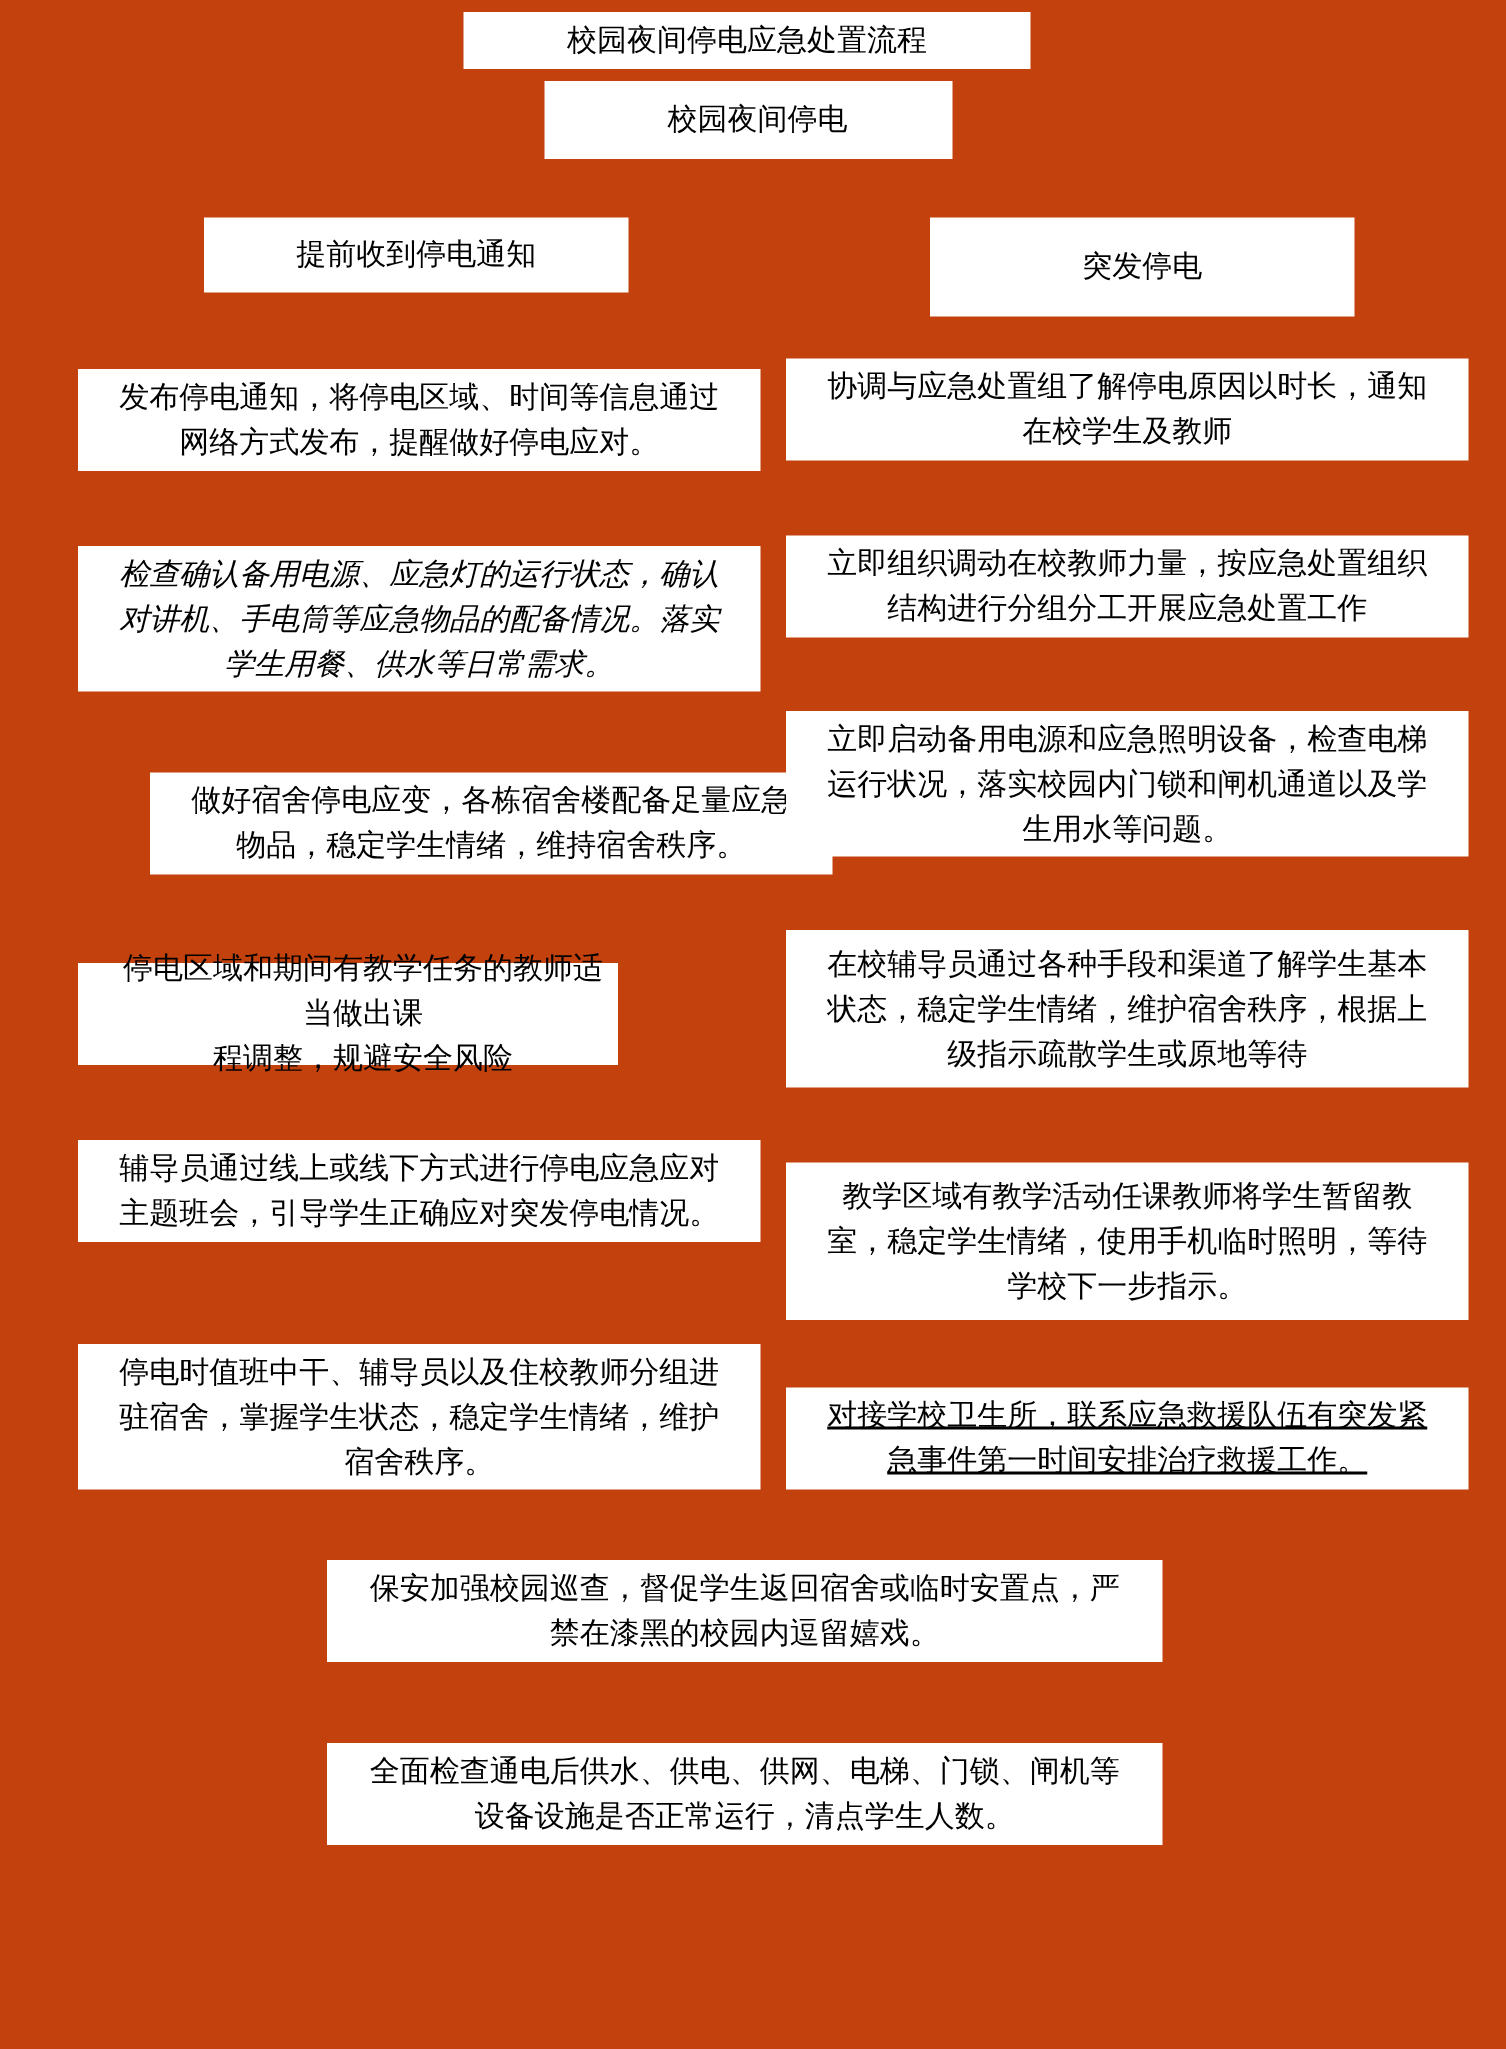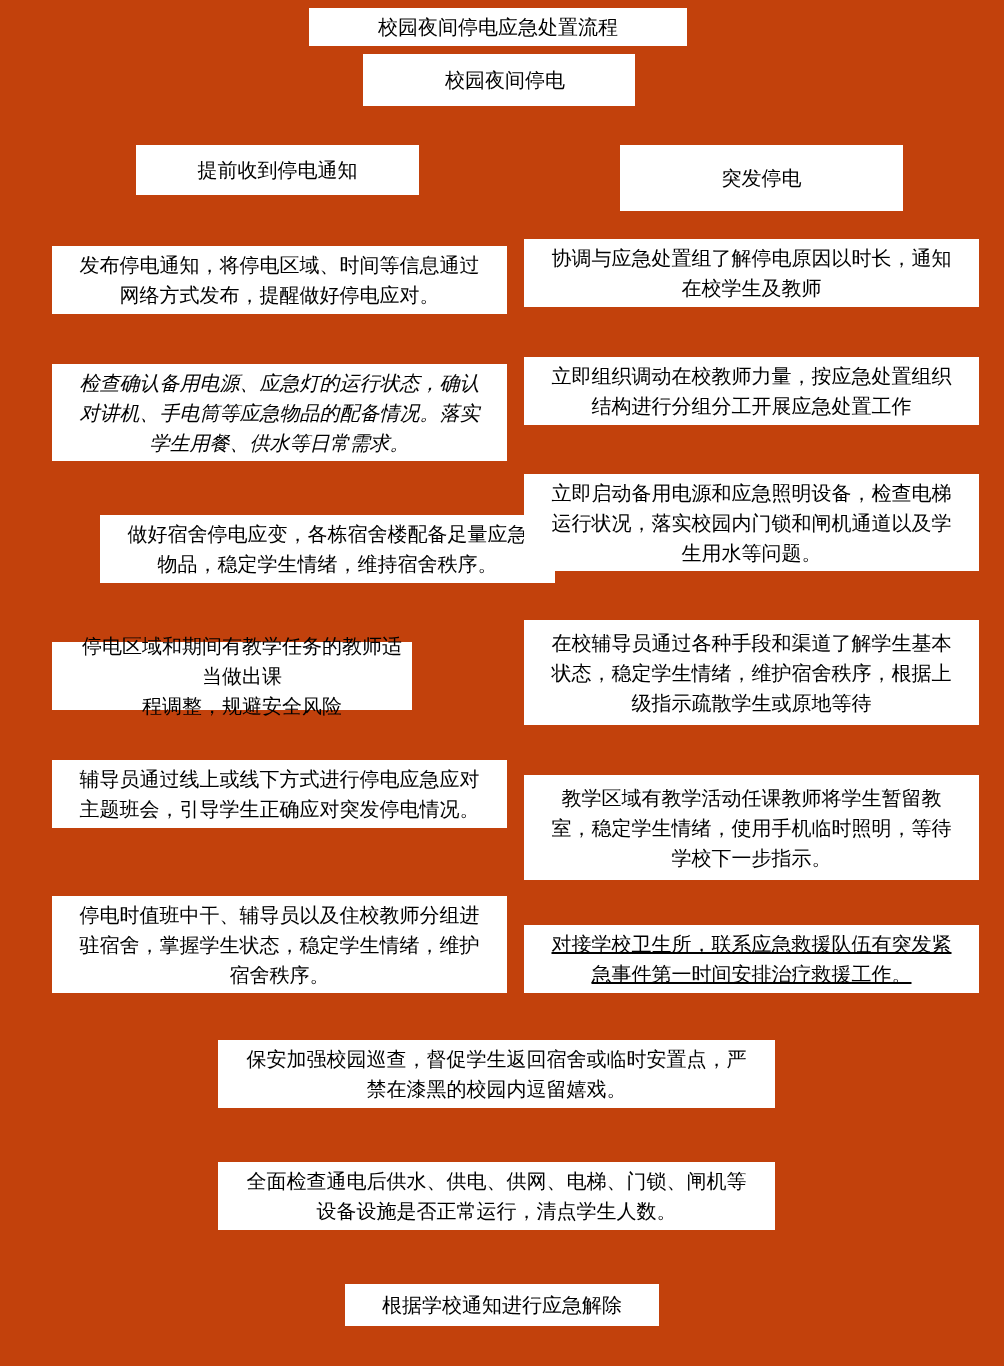--- a/index.html
+++ b/index.html
@@ -92,15 +92,14 @@
 
   <div class="node step" style="left:524px; top:925px; width:455px; height:68px;text-decoration:underline;">对接学校卫生所，联系应急救援队伍有突发紧
 急事件第一时间安排治疗救援工作。</div>
 
   <div class="node step" style="left:218px; top:1040px; width:557px; height:68px;">保安加强校园巡查，督促学生返回宿舍或临时安置点，严
 禁在漆黑的校园内逗留嬉戏。</div>
 
   <div class="node step" style="left:218px; top:1162px; width:557px; height:68px;">全面检查通电后供水、供电、供网、电梯、门锁、闸机等
 设备设施是否正常运行，清点学生人数。</div>
 
-  <div class="node title" style="left:345px; top:1284px; width:314px; height:42px;">根据学校通知进行应急解除</div>
 
 </div>
 
 </body></html>

